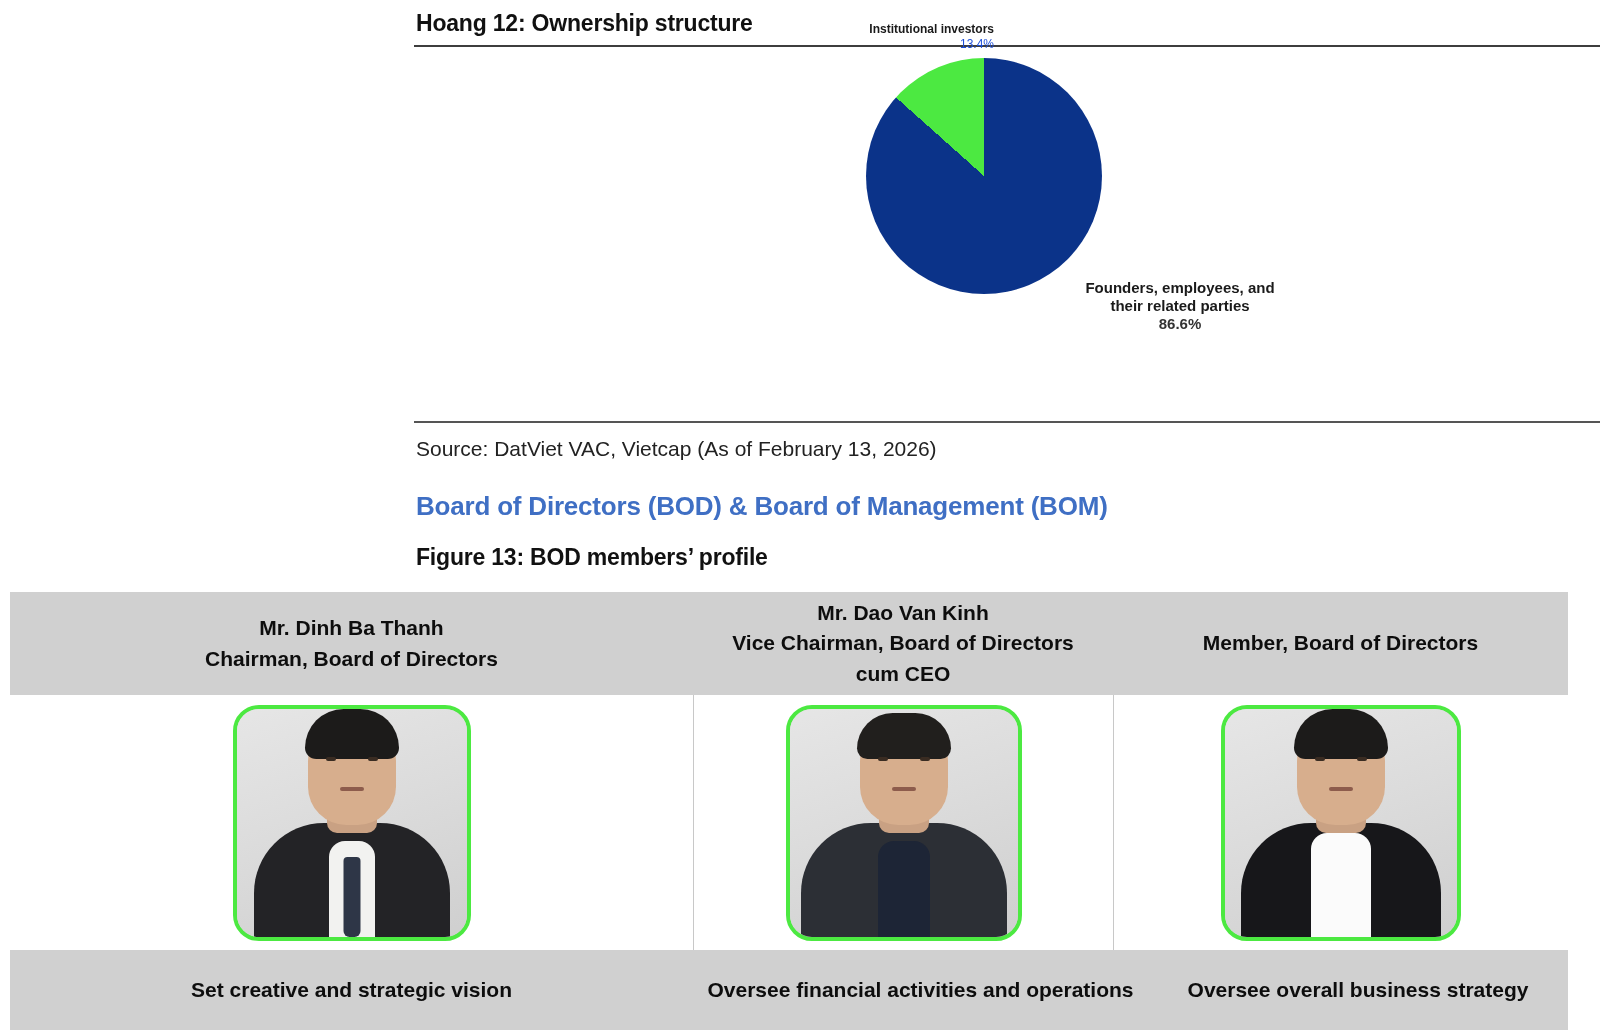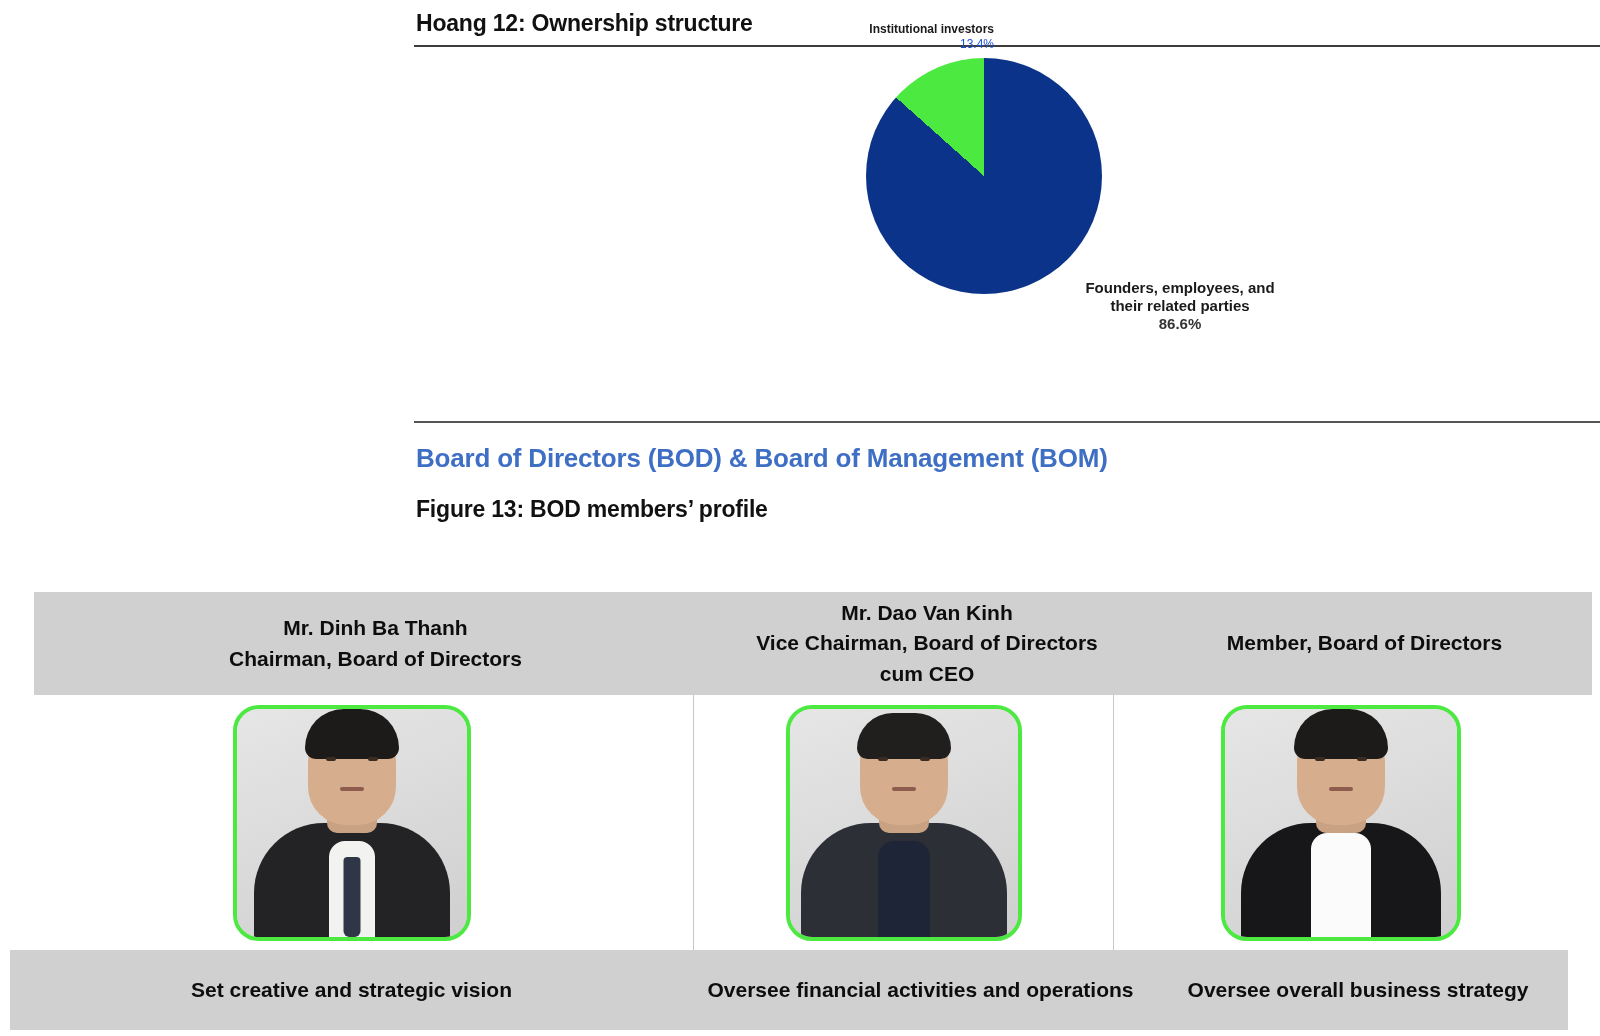--- a/index.html
+++ b/index.html
@@ -126,21 +126,20 @@
     top: 592px;
     width: 1558px;
   }
   .bod-row {
     display: flex;
     width: 100%;
   }
   .bod-row.header {
     background: #d0d0d0;
     min-height: 92px;
-    margin-left: 24px;
   }
   .bod-row.photos {
     background: #ffffff;
     height: 255px;
   }
   .bod-row.caption {
     background: #d0d0d0;
     min-height: 80px;
   }
   .bod-cell {
@@ -300,20 +299,21 @@
 
     <div class="label-found">
       <div>Founders, employees, and</div>
       <div>their related parties</div>
       <div class="pct">86.6%</div>
     </div>
 
   </div>
 
   <div class="rule-thin"></div>
+  <div class="source-line">Source: DatViet VAC, Vietcap (As of February 13, 2026)</div>
 
   <div class="section-heading">Board of Directors (BOD) &amp; Board of Management (BOM)</div>
 
   <div class="fig13-title">Figure 13: BOD members’ profile</div>
 </div>
 
 <div class="bod-table">
 
   <div class="bod-row header">
     <div class="bod-cell col-1">

